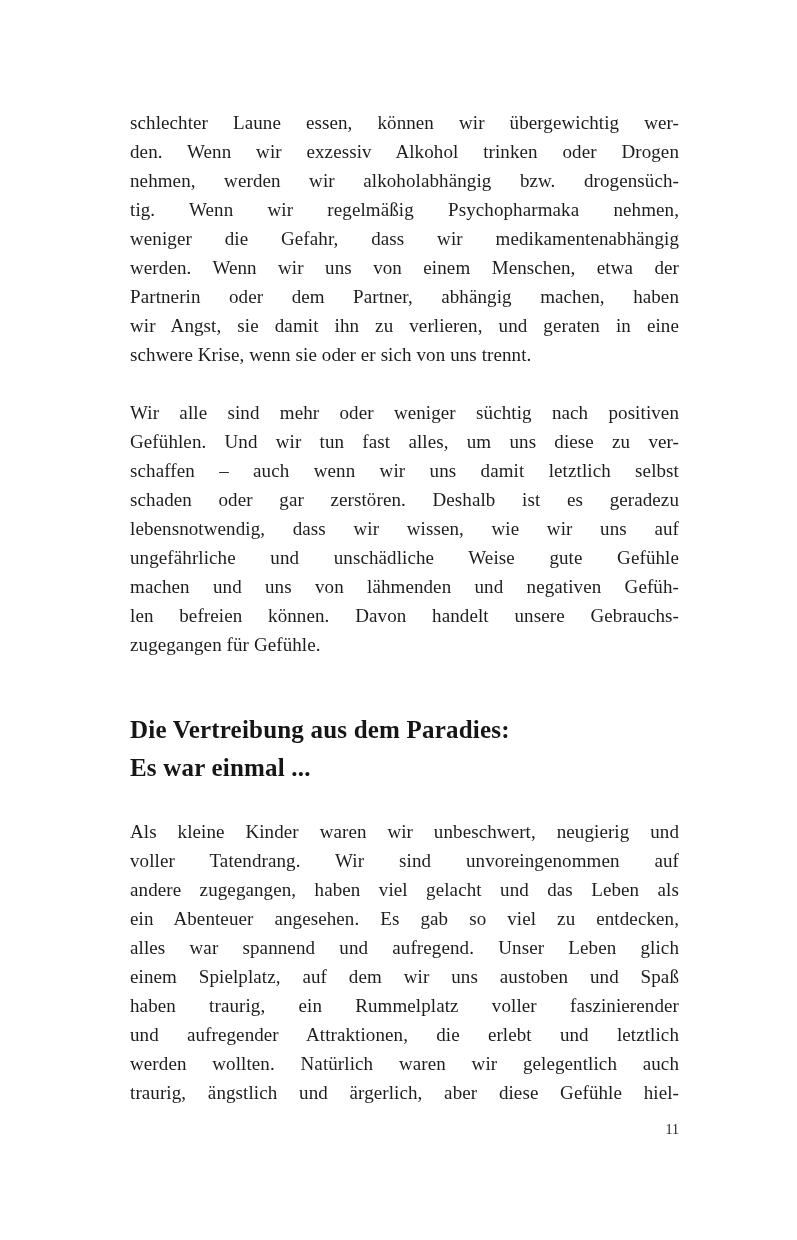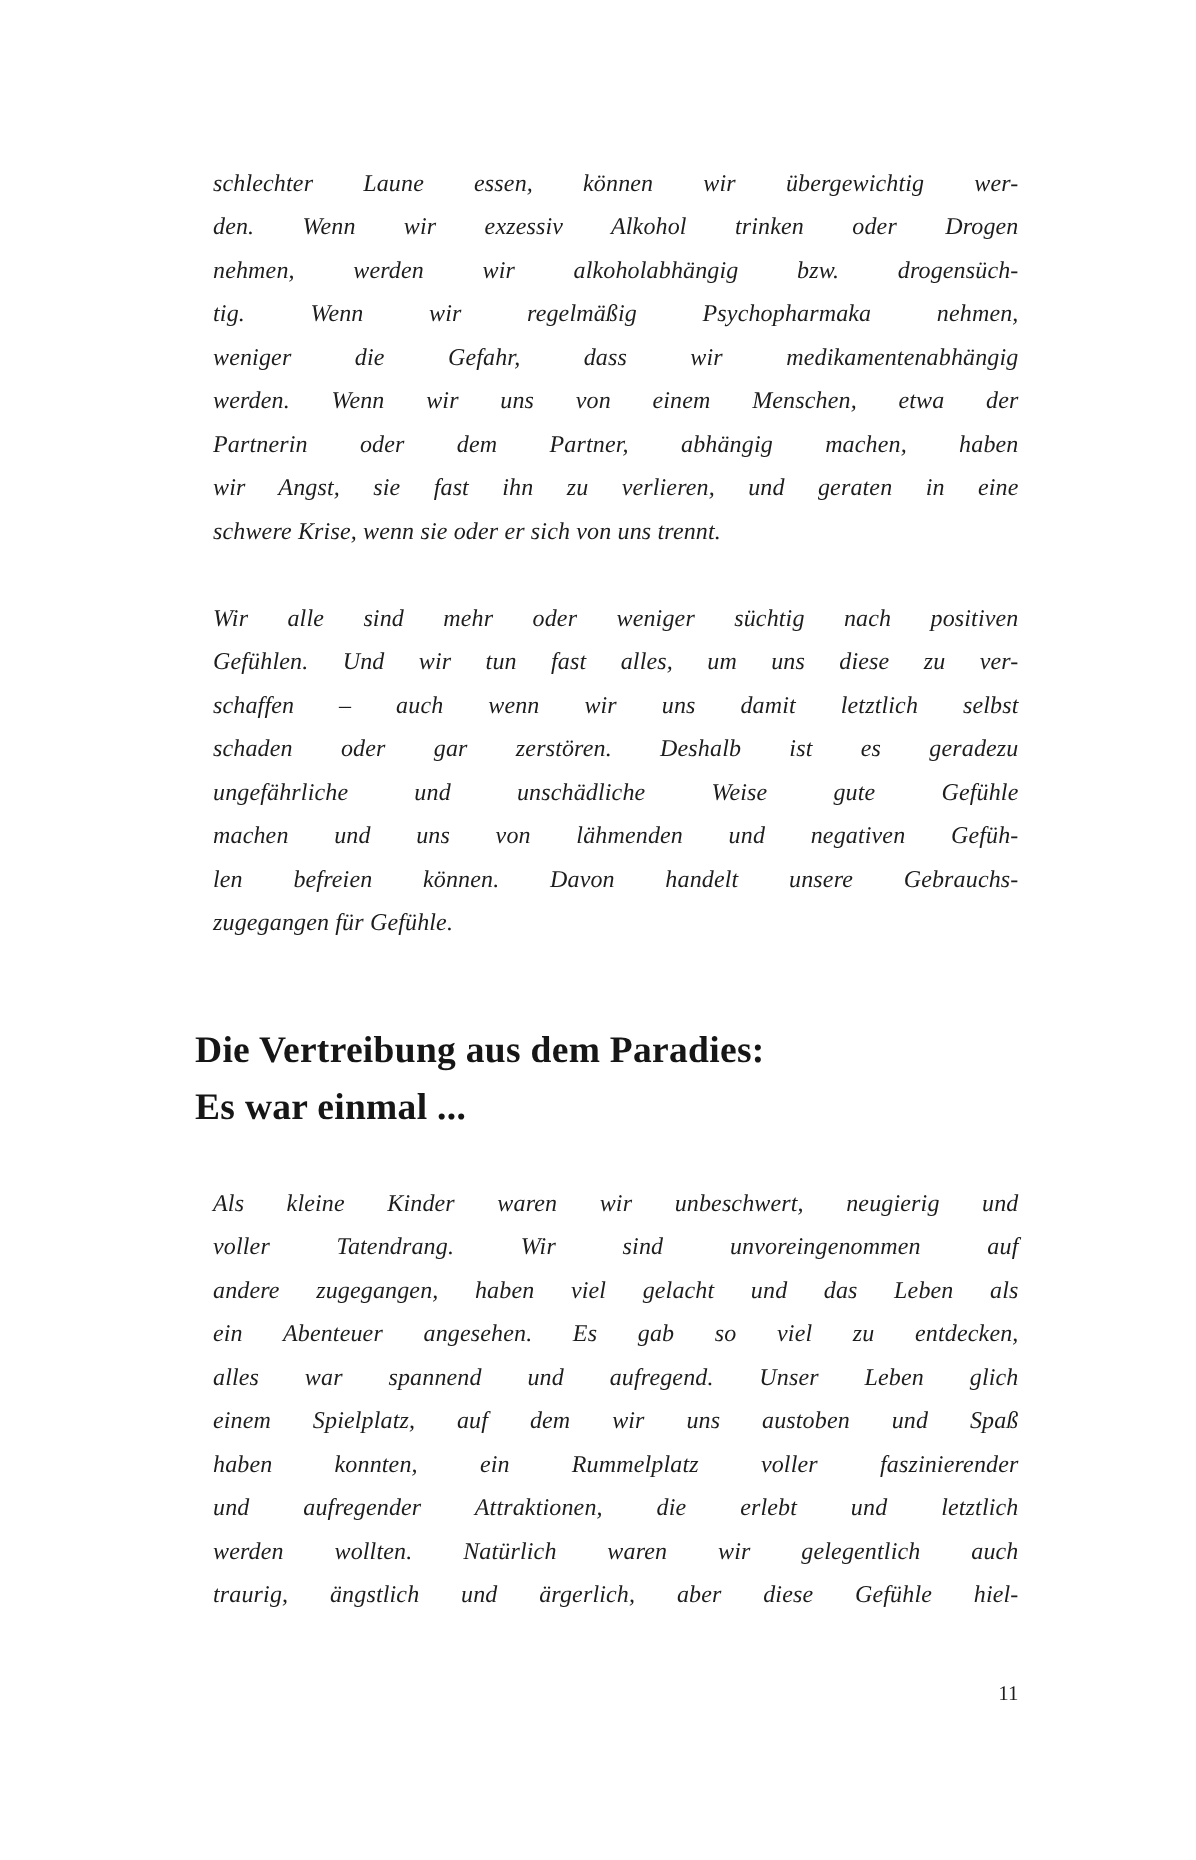--- a/index.html
+++ b/index.html
@@ -19,25 +19,24 @@
     position: relative;
     width: 797px;
     height: 1240px;
     box-sizing: border-box;
     padding: 108px 118px 0 130px;
   }
   .text-block {
     width: 549px;
   }
   .para {
-    margin: 0 0 29px 12px;
-    font-size: 16px;
+    margin: 0 0 29px 0;
+    font-size: 19px;
     line-height: 29px;
     letter-spacing: 0.1px;
-    font-style: italic;
   }
   .para .line {
     display: block;
     text-align: justify;
     text-align-last: justify;
     white-space: normal;
   }
   .para .line.last-left {
     text-align-last: left;
   }
@@ -65,48 +64,49 @@
   <div class="text-block">
 
     <p class="para">
         <span class="line">schlechter Laune essen, können wir übergewichtig wer-</span>
         <span class="line">den. Wenn wir exzessiv Alkohol trinken oder Drogen</span>
         <span class="line">nehmen, werden wir alkoholabhängig bzw. drogensüch-</span>
         <span class="line">tig. Wenn wir regelmäßig Psychopharmaka nehmen,</span>
         <span class="line">weniger die Gefahr, dass wir medikamentenabhängig</span>
         <span class="line">werden. Wenn wir uns von einem Menschen, etwa der</span>
         <span class="line">Partnerin oder dem Partner, abhängig machen, haben</span>
-        <span class="line">wir Angst, sie fast ihn zu verlieren, und geraten in eine</span>
+        <span class="line">wir Angst, sie damit ihn zu verlieren, und geraten in eine</span>
         <span class="line last-left">schwere Krise, wenn sie oder er sich von uns trennt.</span>
       </p>
 
     <p class="para">
         <span class="line">Wir alle sind mehr oder weniger süchtig nach positiven</span>
         <span class="line">Gefühlen. Und wir tun fast alles, um uns diese zu ver-</span>
         <span class="line">schaffen – auch wenn wir uns damit letztlich selbst</span>
         <span class="line">schaden oder gar zerstören. Deshalb ist es geradezu</span>
+        <span class="line">lebensnotwendig, dass wir wissen, wie wir uns auf</span>
         <span class="line">ungefährliche und unschädliche Weise gute Gefühle</span>
         <span class="line">machen und uns von lähmenden und negativen Gefüh-</span>
         <span class="line">len befreien können. Davon handelt unsere Gebrauchs-</span>
         <span class="line last-left">zugegangen für Gefühle.</span>
       </p>
 
     <h2 class="heading">
       <span>Die Vertreibung aus dem Paradies:</span><br>
       <span>Es war einmal ...</span>
     </h2>
 
     <p class="para">
         <span class="line">Als kleine Kinder waren wir unbeschwert, neugierig und</span>
         <span class="line">voller Tatendrang. Wir sind unvoreingenommen auf</span>
         <span class="line">andere zugegangen, haben viel gelacht und das Leben als</span>
         <span class="line">ein Abenteuer angesehen. Es gab so viel zu entdecken,</span>
         <span class="line">alles war spannend und aufregend. Unser Leben glich</span>
         <span class="line">einem Spielplatz, auf dem wir uns austoben und Spaß</span>
-        <span class="line">haben konnten, ein Rummelplatz voller faszinierender</span>
+        <span class="line">haben traurig, ein Rummelplatz voller faszinierender</span>
         <span class="line">und aufregender Attraktionen, die erlebt und letztlich</span>
         <span class="line">werden wollten. Natürlich waren wir gelegentlich auch</span>
         <span class="line">traurig, ängstlich und ärgerlich, aber diese Gefühle hiel-</span>
       </p>
 
   </div>
 
   <div class="page-number">11</div>
 </div>
 

